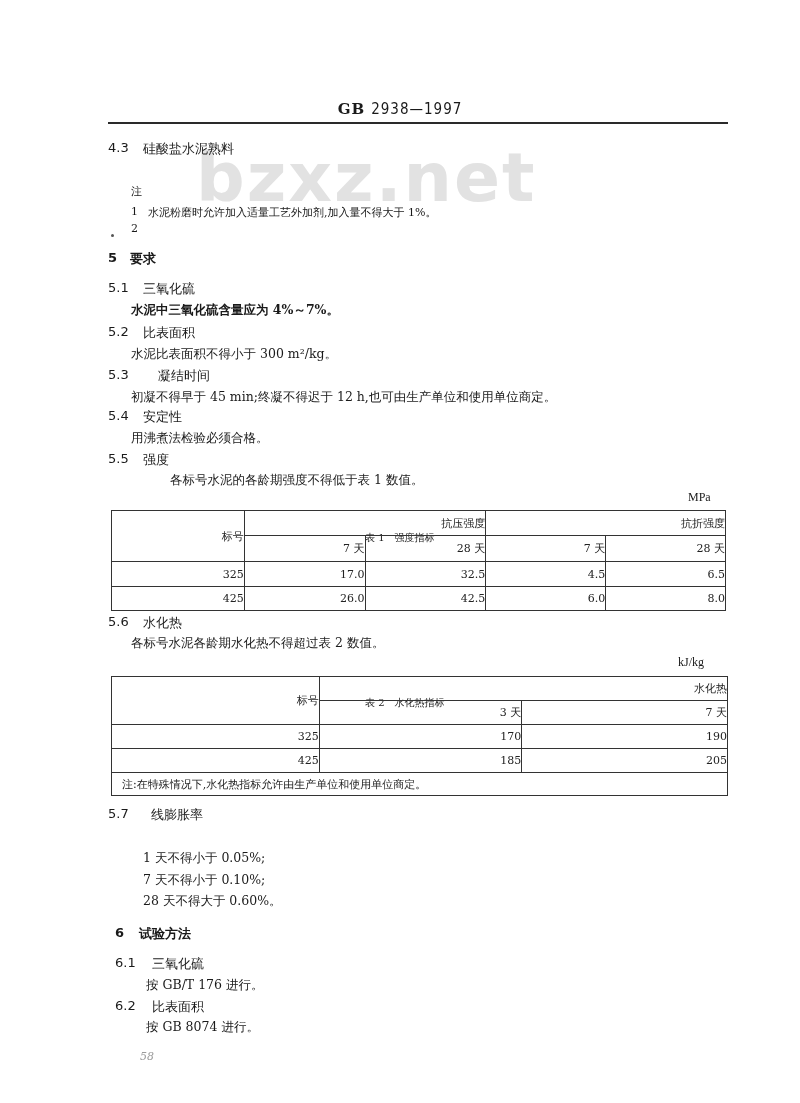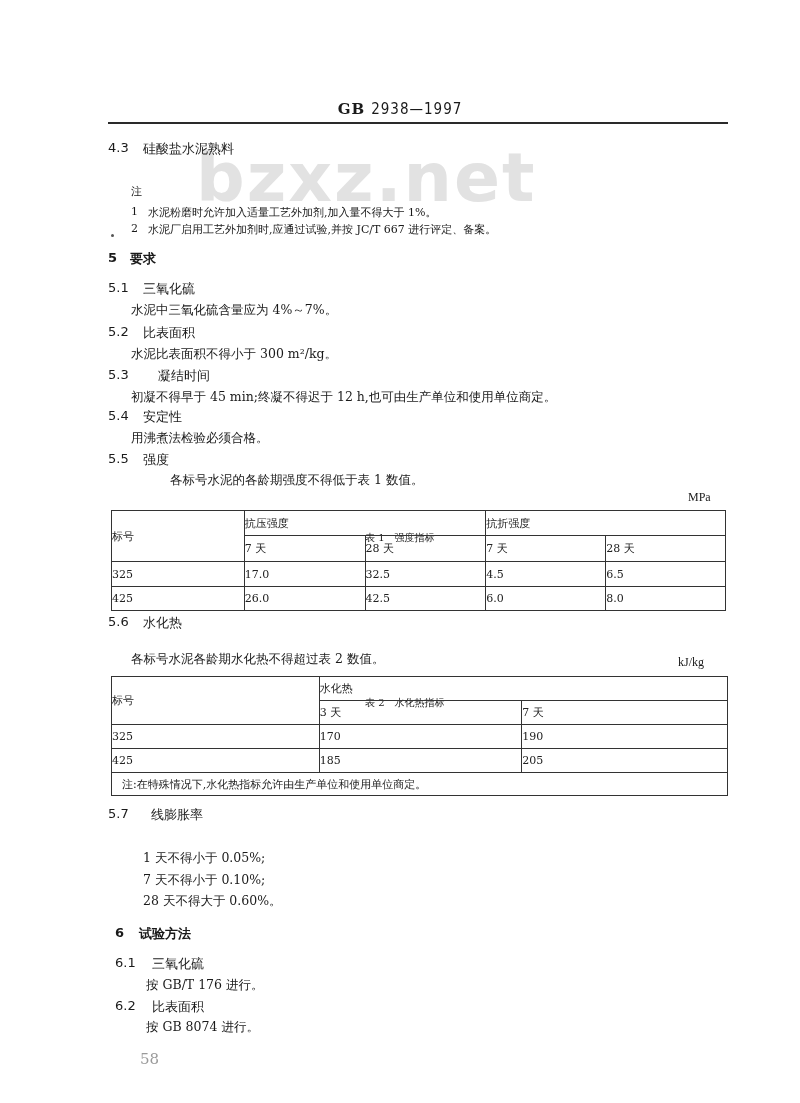--- a/index.html
+++ b/index.html
@@ -22,53 +22,52 @@
   .h-sub { font-size: 13px; }
   .txt { font-size: 12.5px; }
   .note { font-size: 11px; }
   .h-main { font-size: 13px; font-weight: bold; font-family: "DejaVu Sans", sans-serif; }
   .stray { width: 3px; height: 3px; background: #555; border-radius: 50%; }
 
   table.doc {
     position: absolute; border-collapse: collapse; font-size: 11px;
     font-family: "DejaVu Serif", serif; color: #222;
   }
-  table.doc td { border: 1px solid #333; text-align: left; padding: 0; }
+  table.doc td { border: 1px solid #333; text-align: right; padding: 0; }
   table.doc { border: 1.5px solid #222; }
   .tcap { font-size: 10px; margin-top: 41px; }
   .unit { font-size: 12px; font-family: "Liberation Serif", serif; }
-  .pageno { font-size: 15px; color: #9a9a9a; }
+  .pageno { font-size: 11px; color: #9a9a9a; font-style: italic; }
 </style>
 </head>
 <body>
 
 <div class="abs watermark">bzxz.net</div>
 
 <div class="content">
 
   <div class="abs hdr-title">
     <b>GB</b><span class="num">2938—1997</span>
   </div>
   <div class="abs hdr-line"></div>
 
   <div class="abs sec-num" style="left:108px;top:140px;">4.3</div>
   <div class="abs h-sub" style="left:143px;top:140px;">硅酸盐水泥熟料</div>
   <div class="abs note" style="left:131px;top:184px;">注</div>
   <div class="abs note" style="left:131px;top:205px;">1</div>
   <div class="abs note" style="left:148px;top:205px;">水泥粉磨时允许加入适量工艺外加剂,加入量不得大于 1%。</div>
   <div class="abs note" style="left:131px;top:222px;">2</div>
-  <div class="abs note" style="left:148px;top:222px;">水泥厂启用工艺外加剂时,应通过试验,并按 JC/T 667 进行评定、备案。</div>
   <div class="abs stray" style="left:111px;top:234px;"></div>
 
   <div class="abs h-main" style="left:108px;top:250px;">5</div>
   <div class="abs h-main" style="left:130px;top:250px;">要求</div>
 
   <div class="abs sec-num" style="left:108px;top:280px;">5.1</div>
   <div class="abs h-sub" style="left:143px;top:280px;">三氧化硫</div>
-  <div class="abs txt" style="left:131px;top:302px;">水泥中三氧化硫含量应为 4%～7%。</div>
+  <div class="abs txt" style="left:131px;top:302px;font-weight:bold;">水泥中三氧化硫含量应为 4%～7%。</div>
 
   <div class="abs sec-num" style="left:108px;top:324px;">5.2</div>
   <div class="abs h-sub" style="left:143px;top:324px;">比表面积</div>
   <div class="abs txt" style="left:131px;top:346px;">水泥比表面积不得小于 300 m²/kg。</div>
 
   <div class="abs sec-num" style="left:108px;top:367px;">5.3</div>
   <div class="abs h-sub" style="left:158px;top:367px;">凝结时间</div>
   <div class="abs txt" style="left:131px;top:389px;">初凝不得早于 45 min;终凝不得迟于 12 h,也可由生产单位和使用单位商定。</div>
 
   <div class="abs sec-num" style="left:108px;top:408px;">5.4</div>
@@ -113,21 +112,21 @@
       <td>26.0</td>
       <td>42.5</td>
       <td>6.0</td>
       <td>8.0</td>
     </tr>
   </tbody>
     </table>
 
   <div class="abs sec-num" style="left:108px;top:614px;">5.6</div>
   <div class="abs h-sub" style="left:143px;top:614px;">水化热</div>
-  <div class="abs txt" style="left:131px;top:635px;margin-top:16px;">各标号水泥各龄期水化热不得超过表 2 数值。</div>
+  <div class="abs txt" style="left:131px;top:635px;">各标号水泥各龄期水化热不得超过表 2 数值。</div>
 
   <div class="abs tcap" style="left:365px;top:655px;">表 2　水化热指标</div>
   <div class="abs unit" style="left:678px;top:655px;">kJ/kg</div>
   <table class="doc" style="left:111px;top:676px;width:617px;">
     <colgroup>
         <col style="width:208px">
         <col style="width:203px">
         <col style="width:206px">
       </colgroup>
     <tbody>

